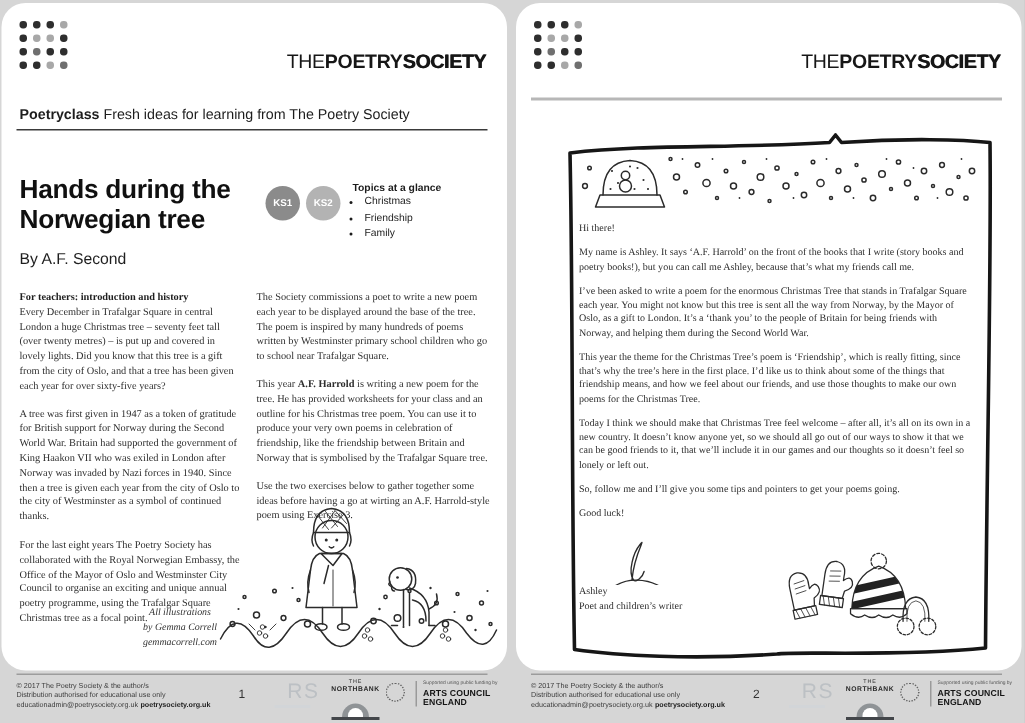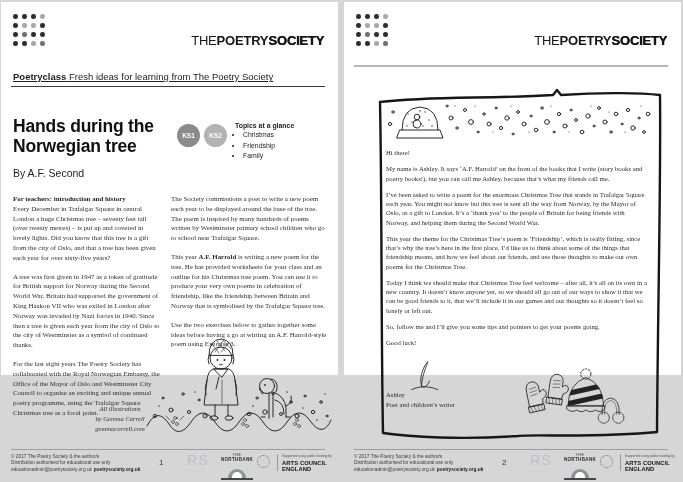--- a/index.html
+++ b/index.html
@@ -1,33 +1,33 @@
 <!DOCTYPE html>
 <html><head>
 <meta charset="utf-8">
 <style>
   * { margin:0; padding:0; box-sizing:border-box; }
   html,body { background:#c9c9c9; }
   .canvas { position:relative; width:683px; height:482px; background:#d6d6d6;
             font-family:"Liberation Sans", sans-serif; overflow:hidden; }
-  .page { position:absolute; top:2px; width:337px; height:373px; background:#ffffff; }
+  .page { position:absolute; top:2px; width:337px; height:445px; background:#ffffff;border-radius:16px; }
   .page-1 { left:1px; }
   .page-2 { left:344px; }
 
   
   .dotgrid { position:absolute; left:12px; top:12px; display:grid;
              grid-template-columns:repeat(4,9px); grid-auto-rows:9px; }
   .dotgrid i { width:4.6px; height:4.6px; border-radius:50%; display:block; }
   .dotgrid .d { background:#2e2e2e; } .dotgrid .m { background:#6f6f6f; } .dotgrid .l { background:#a8a8a8; }
   .wordmark { position:absolute; top:31px; right:14px; font-size:13px; letter-spacing:-0.2px;
               color:#161616; white-space:nowrap; }
   .wm-the { font-weight:400; } .wm-poetry { font-weight:700; }
   .wm-society { font-weight:700; text-shadow:0.5px 0 0 currentColor; }
 
-  .tagline { position:absolute; left:12px; top:69px; font-size:9.5px; color:#1d1d1d; white-space:nowrap;text-decoration:underline; }
+  .tagline { position:absolute; left:12px; top:69px; font-size:9.5px; color:#1d1d1d; white-space:nowrap; }
   .tagline b { font-weight:bold; }
   .tagline-rule { position:absolute; left:10px; top:84px; width:314px; height:1px; background:#3a3a3a; }
   .gray-rule { position:absolute; left:10px; top:63px; width:314px; height:2px; background:#b7b7b7; }
 
   
   .title { position:absolute; left:12px; top:115px; font-size:17.5px; font-weight:bold;
            line-height:1.13; color:#101010; letter-spacing:-0.2px; }
   .byline { position:absolute; left:12px; top:165px; font-size:10.5px; color:#1e1e1e; }
   .badges { position:absolute; left:176px; top:122px; }
   .ks { display:inline-block; width:23px; height:23px; border-radius:50%; color:#ffffff;
@@ -48,21 +48,21 @@
             font-family:"Liberation Serif", serif; font-style:italic; font-size:6.6px;
             line-height:1.5; color:#333; }
   .illo1 { position:absolute; left:142px; top:326px; width:192px; height:122px; }
 
   
   .footer-rule { position:absolute; left:10px; top:447px; width:314px; height:1px; background:#9c9c9c; }
   .copyright { position:absolute; left:10px; top:452px; width:260px; font-size:8.7px;
                line-height:1.3; color:#3c3c3c; transform:scale(0.55); transform-origin:0 0; }
   .copyright .site { font-weight:bold; margin-left:3px; color:#222; }
   .pagenum { position:absolute; left:158px; top:456px; font-size:8px; color:#333; }
-  .logo-rs { position:absolute; left:182px; top:451px; width:30px; text-align:center; }
+  .logo-rs { position:absolute; left:182px; top:451px; width:30px; text-align:right; }
   .logo-rs .rs { font-size:14px; font-weight:400; letter-spacing:1px; color:#bcc0c4; line-height:1; }
   .logo-rs .cap { width:24px; height:1.5px; background:#d2d5d8; margin-top:3px; }
   .logo-nb { position:absolute; left:218px; top:451px; width:36px; text-align:center; }
   .nb-inner { width:60px; margin-left:-12px; transform:scale(0.6); transform-origin:top center;
               color:#2a2a2a; }
   .nb-the { font-size:6px; letter-spacing:1px; }
   .nb-name { font-size:7.5px; font-weight:bold; letter-spacing:0.6px; }
   .nb-arch { width:18px; height:9px; margin:1px auto 0; background:#8f9396;
              border-radius:9px 9px 0 0; position:relative; }
   .nb-arch:after { content:""; position:absolute; left:4px; bottom:0; width:10px; height:6px;

